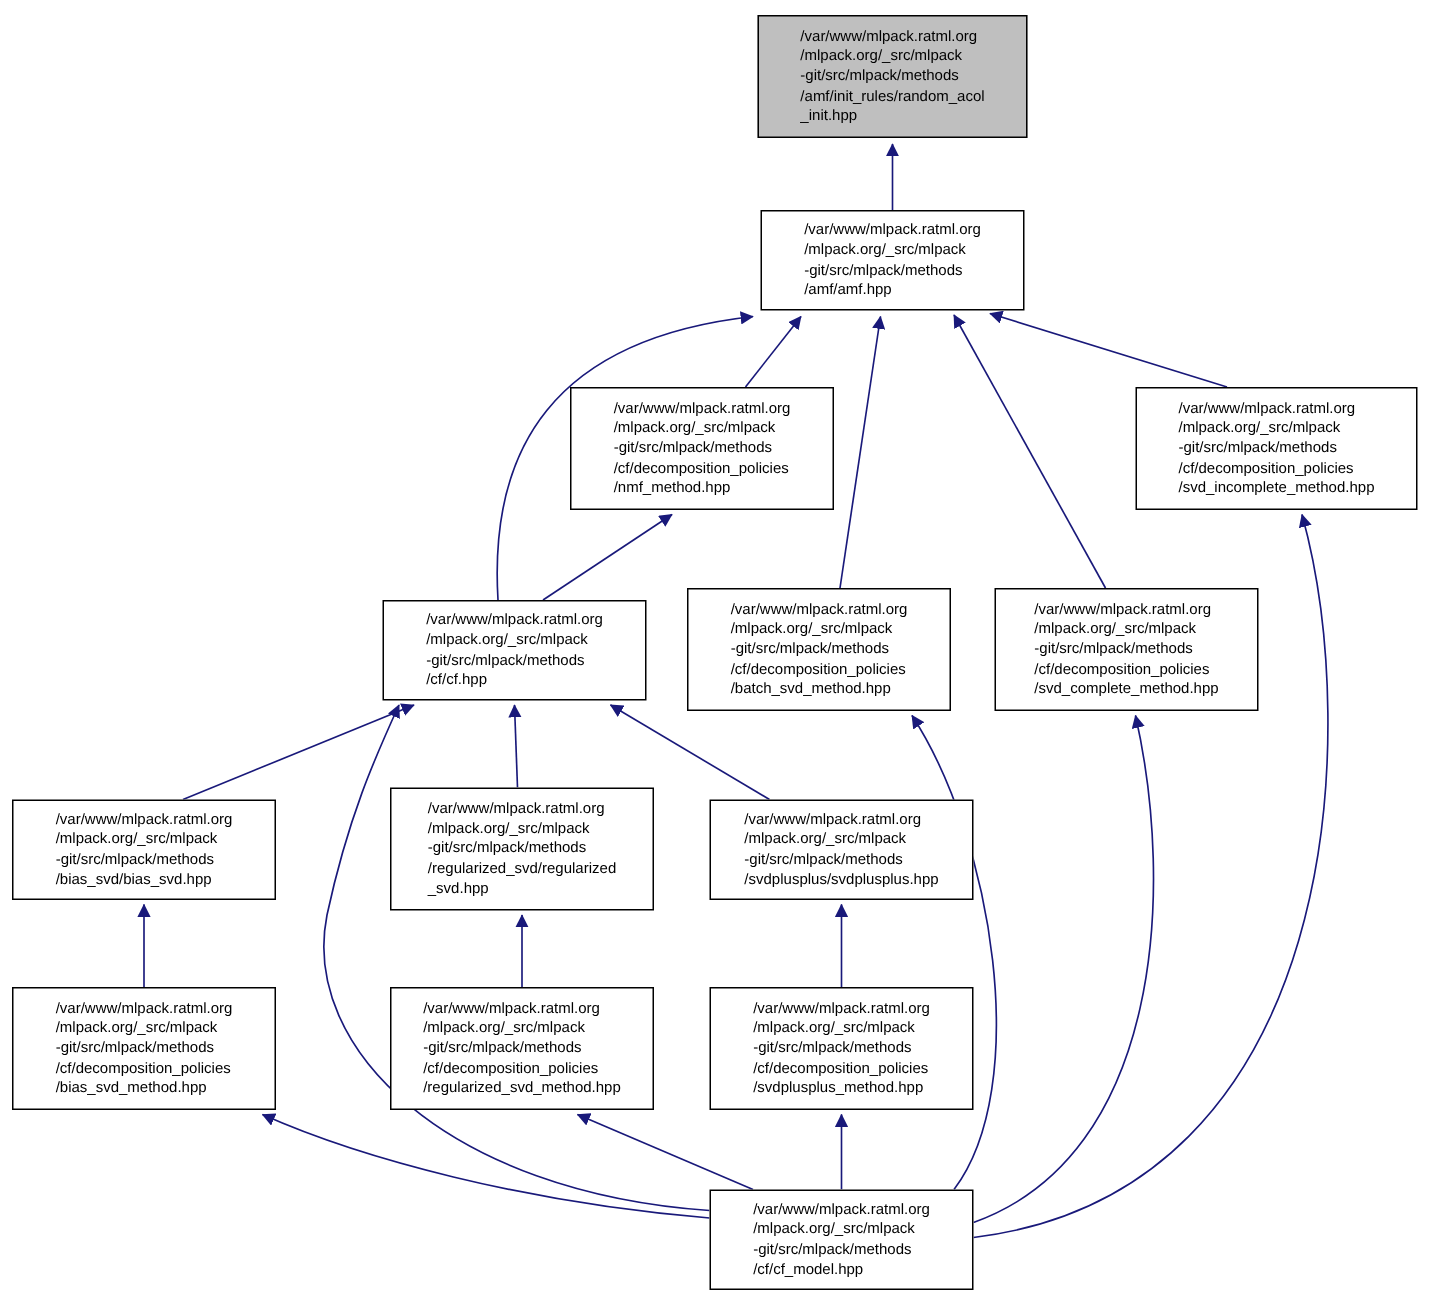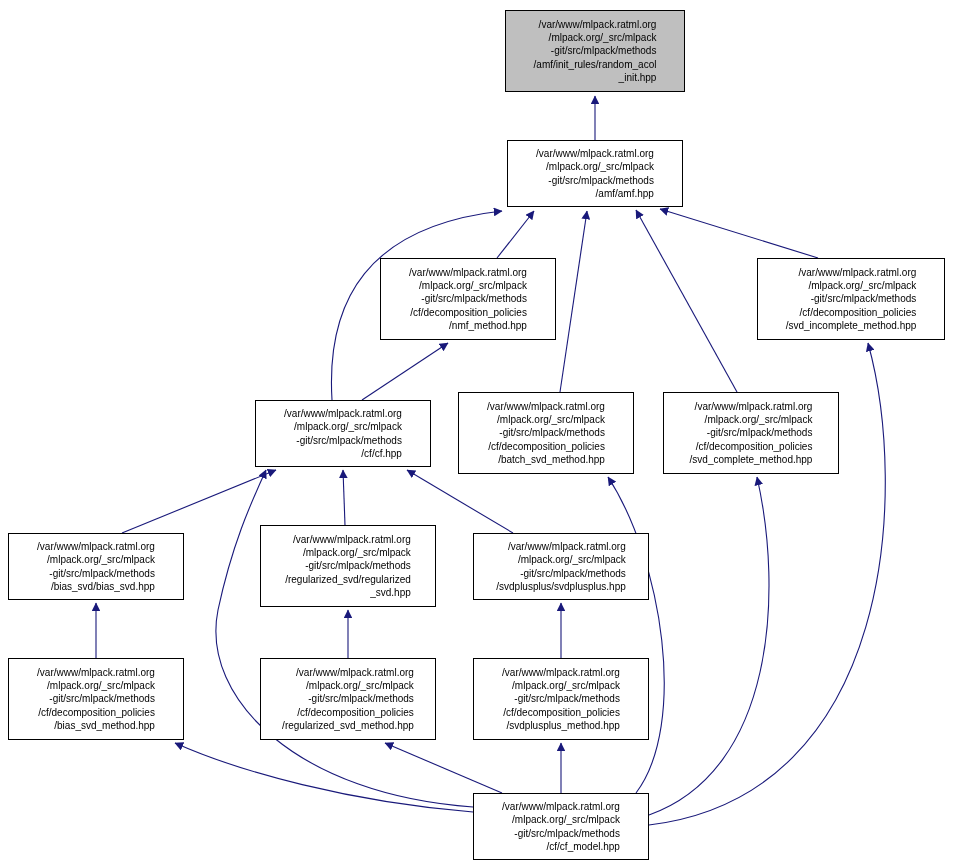--- a/index.html
+++ b/index.html
@@ -24,21 +24,21 @@
     position:absolute;
     box-sizing:border-box;
     border:1px solid var(--node-border);
     background:var(--node-fill);
     color:var(--text-color);
     font-size:10px;
     line-height:13.2px;
     display:flex;
     align-items:center;
     justify-content:center;
-    text-align:right;
+    text-align:left;
     white-space:pre-line;
     cursor:pointer;
   }
   .node.highlight{background:var(--highlight-fill);}
 </style>
 </head>
 <body>
 
 <div id="graph-canvas">
 

